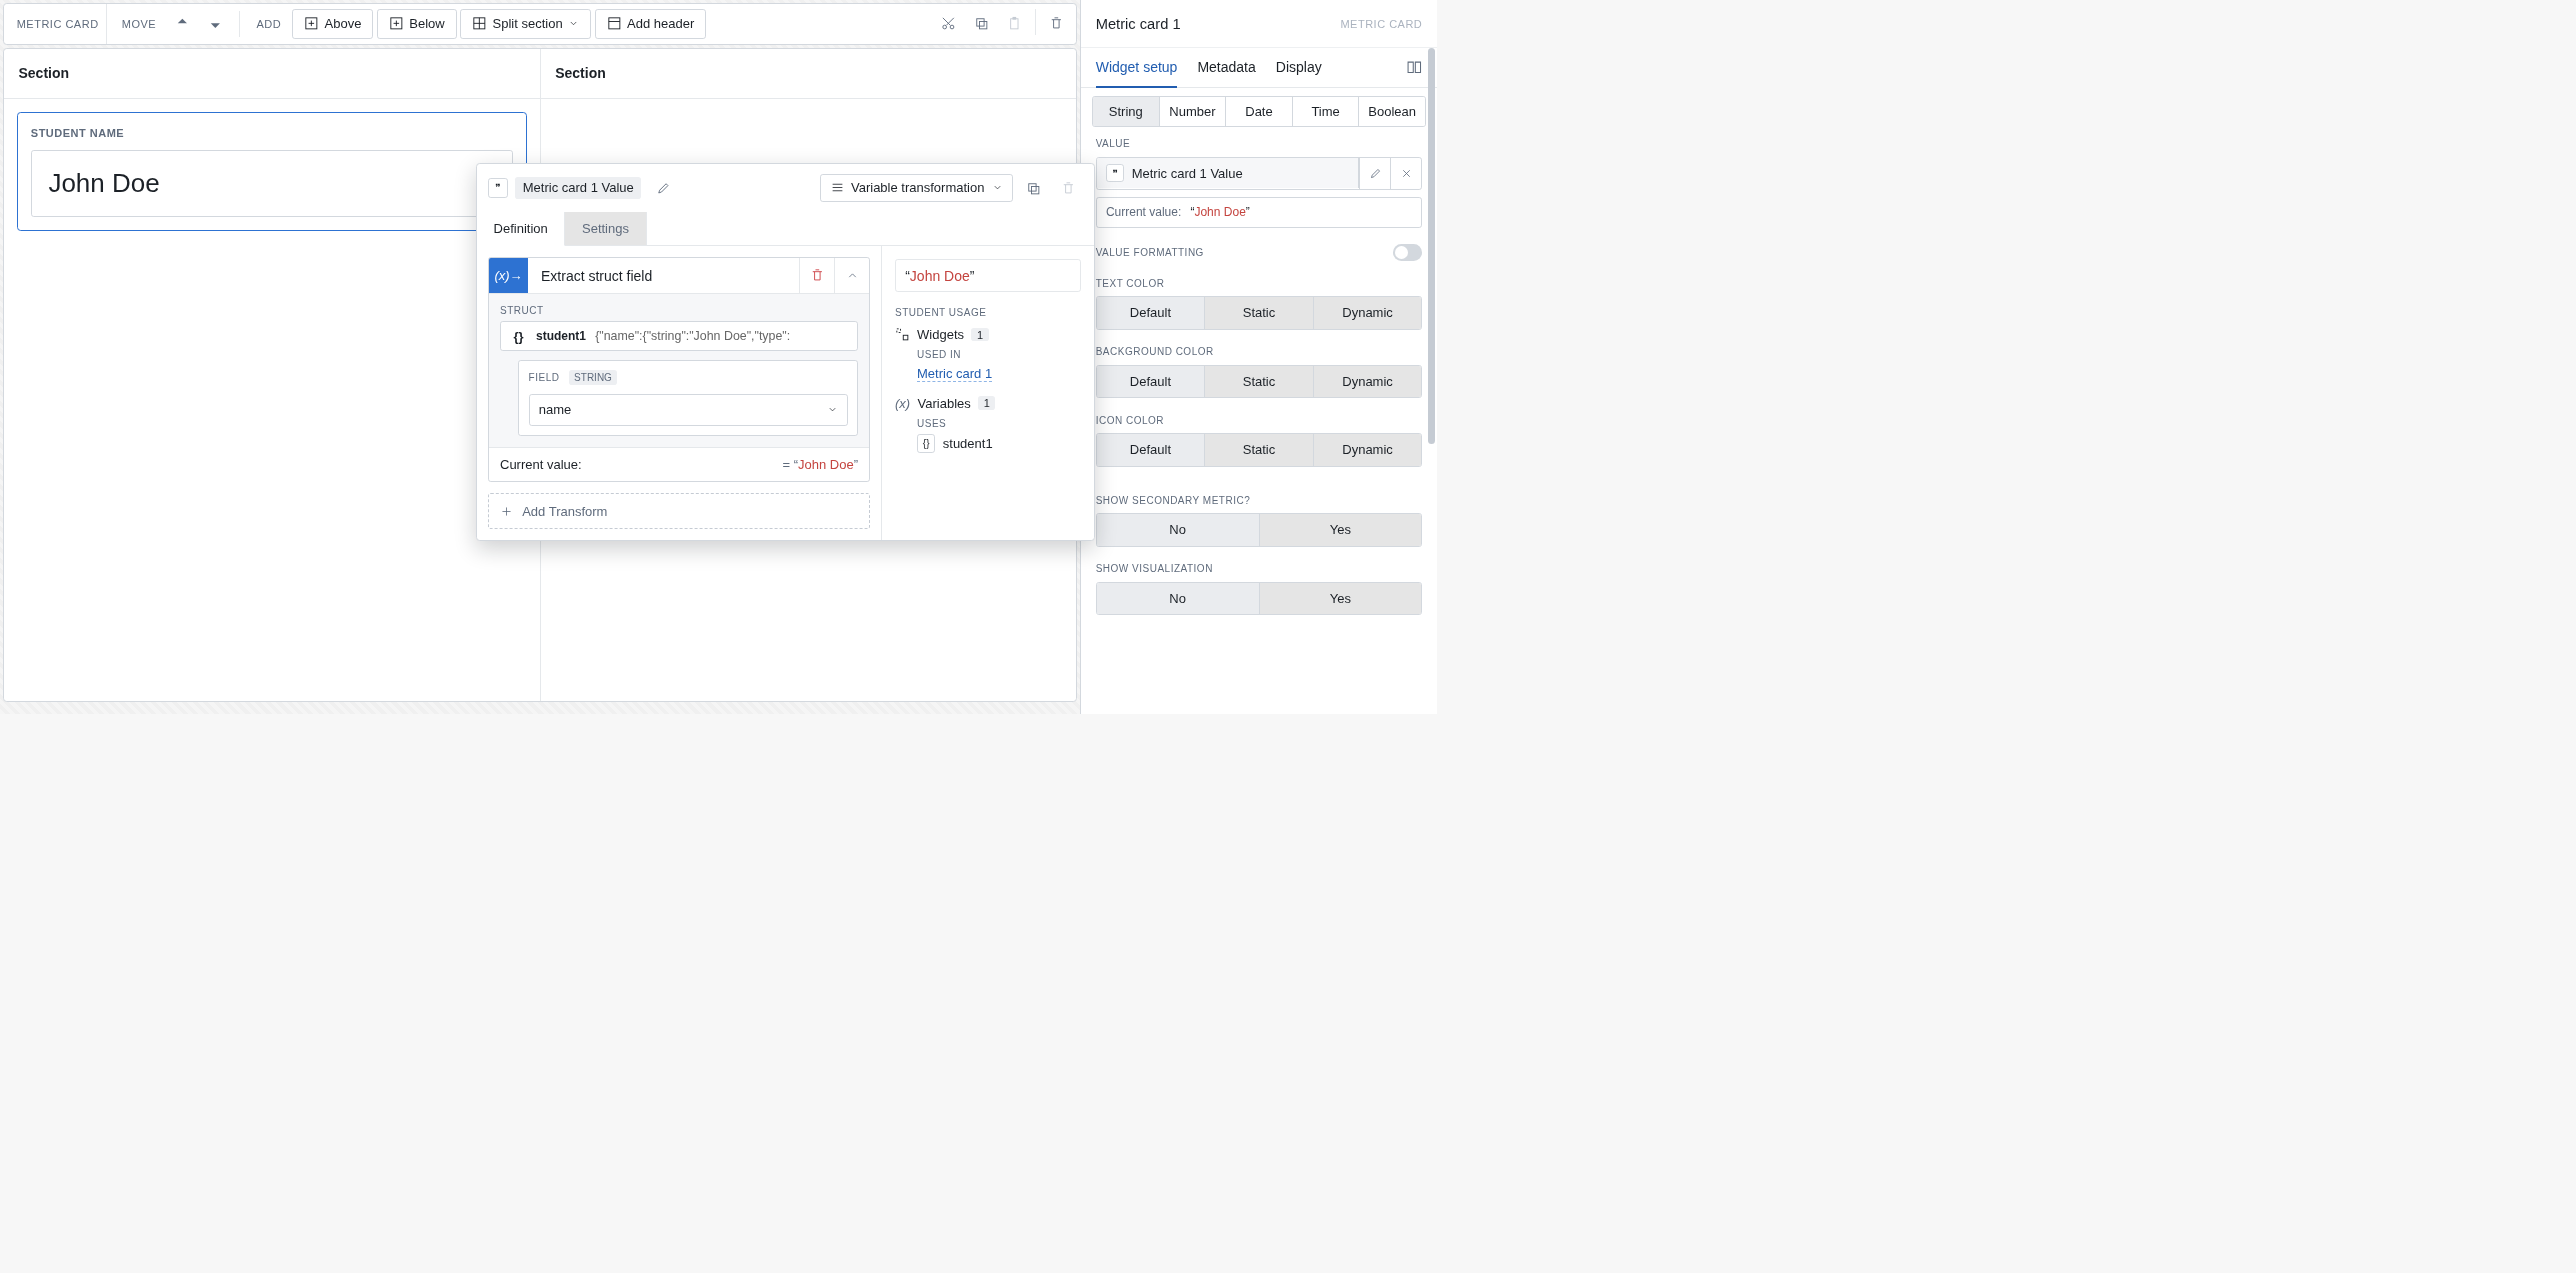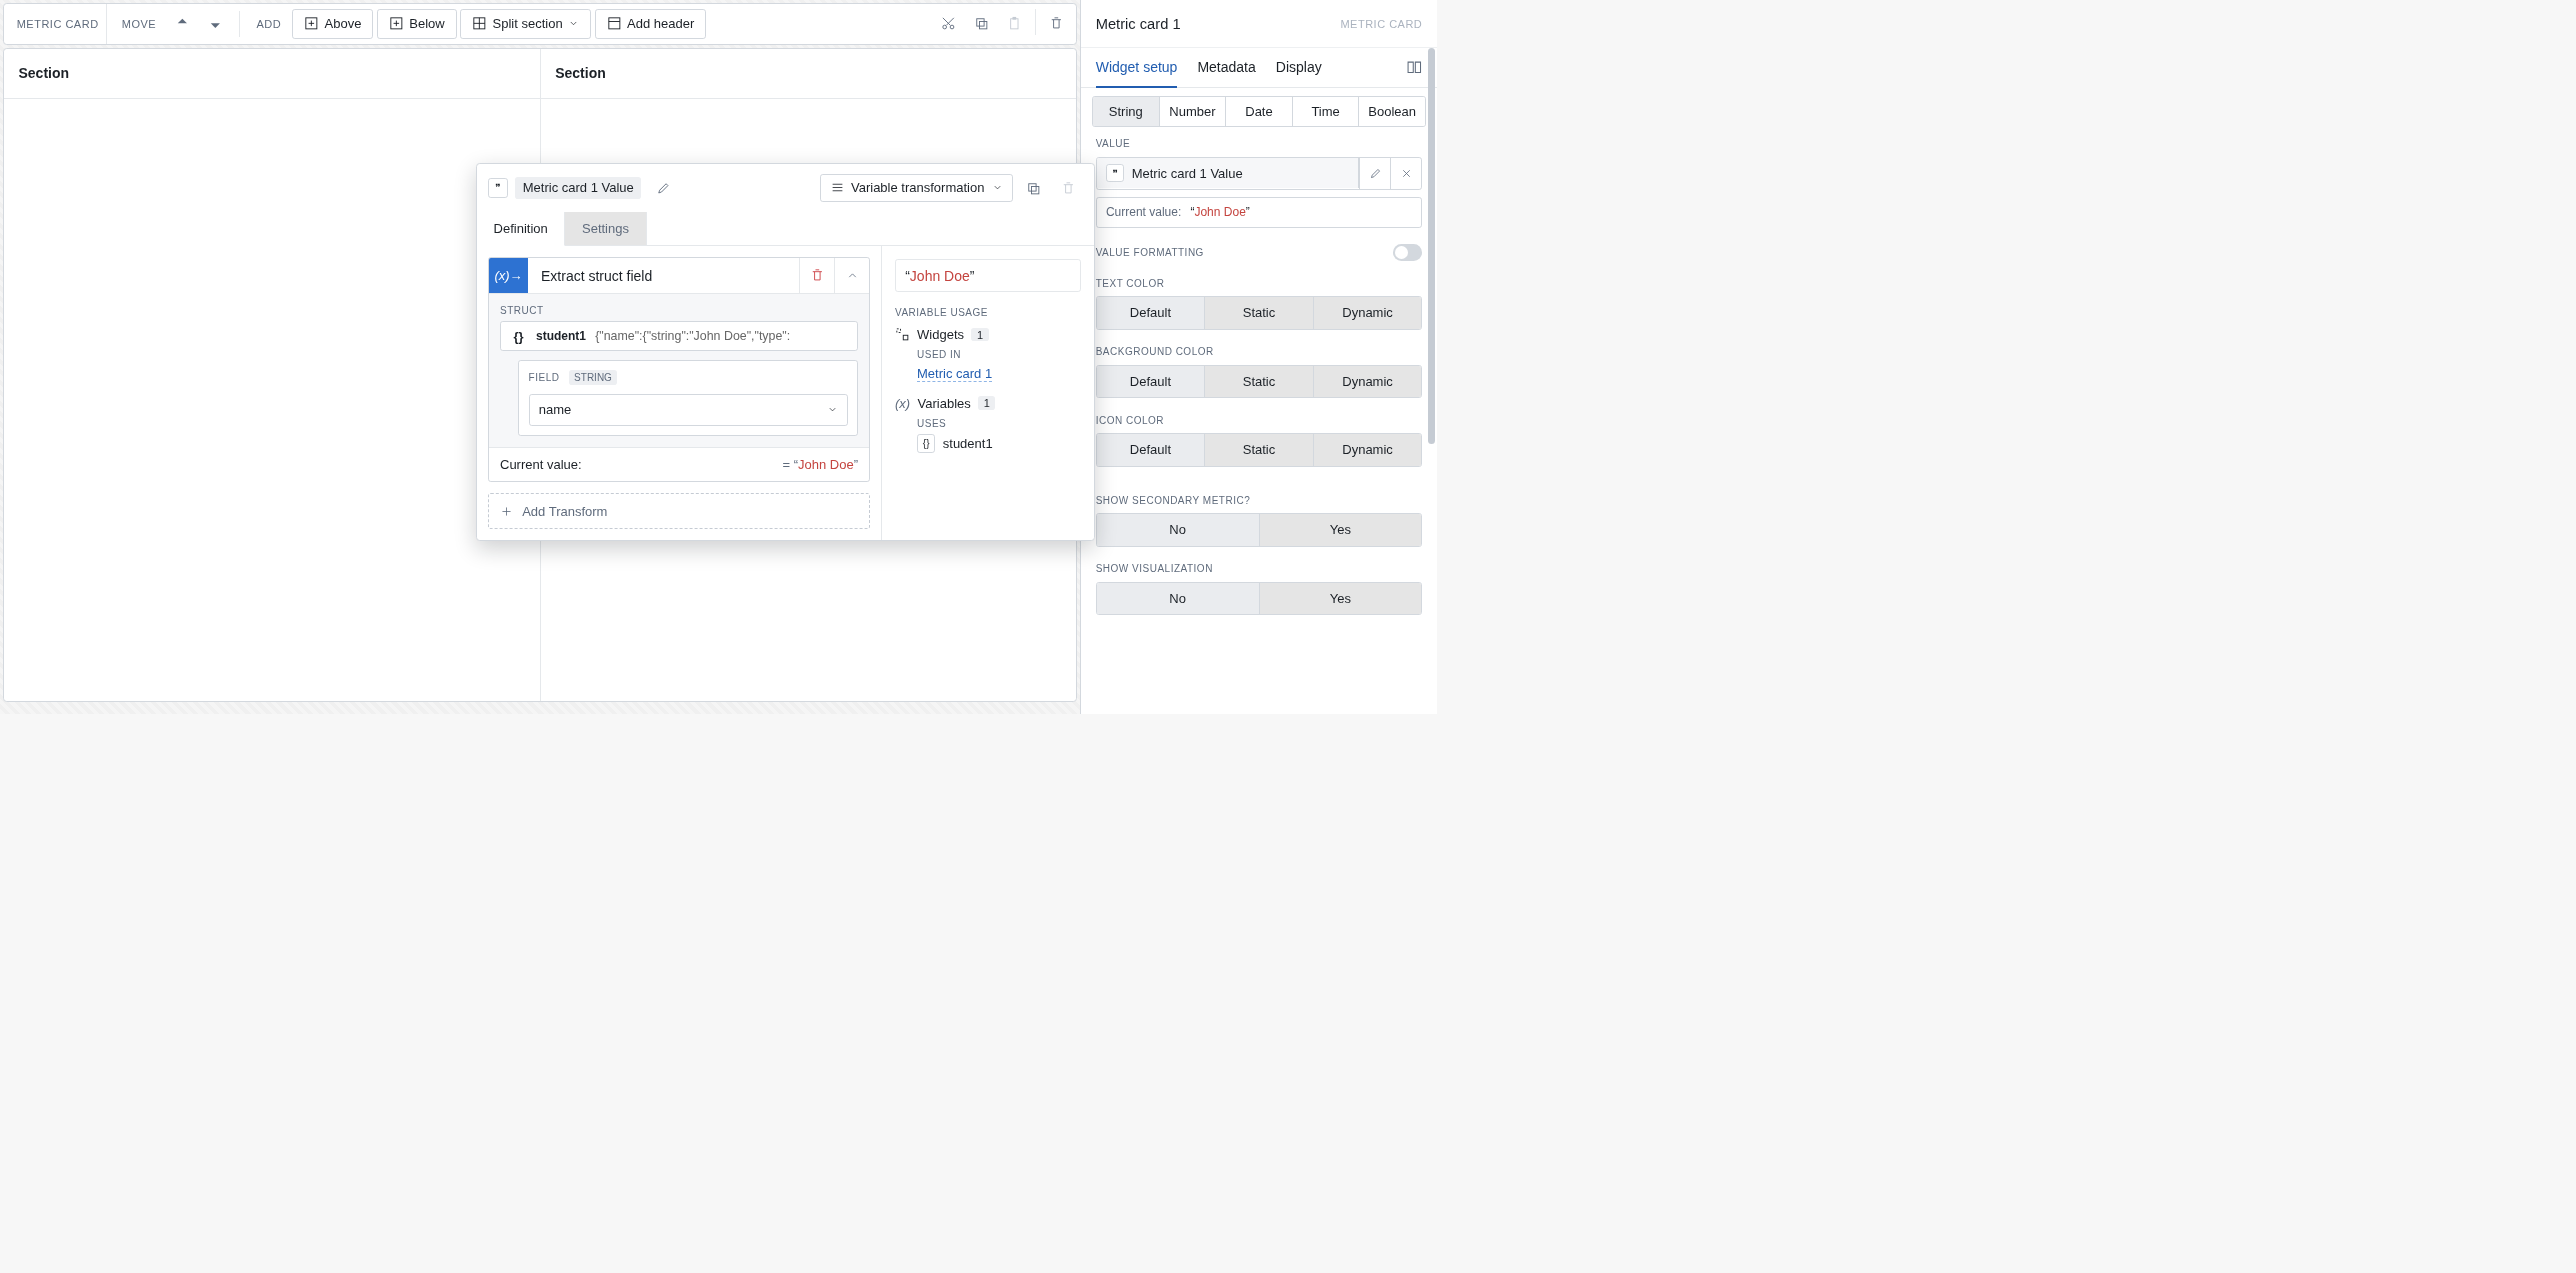--- a/index.html
+++ b/index.html
@@ -177,20 +177,25 @@
             <svg viewBox="0 0 16 16">
               <path d="M3 4h10M5 4v9h6V4M6 2h4" fill="none" stroke="currentColor"></path>
             </svg>
           </button>
       </div>
     </div>
 
     <div class="sections">
       <div class="section-col">
         <div class="section-head">Section</div>
+        <div class="card">
+          <div class="card-label">STUDENT NAME</div>
+          <div class="card-box">John Doe</div>
+          <div style="height:13px"></div>
+        </div>
       </div>
       <div class="section-col">
         <div class="section-head">Section</div>
       </div>
     </div>
 
     <div class="popover">
       <div class="pop-head">
         <div class="pop-title">
           <span class="chip-sm">❞</span>
@@ -272,21 +277,21 @@
           </div>
           <div class="add-transform">
             <svg width="13" height="13" viewBox="0 0 16 16">
                 <path d="M8 3v10M3 8h10" stroke="currentColor"></path>
               </svg>
             <span>Add Transform</span>
           </div>
         </div>
         <div class="pop-right">
           <div class="pv"><span style="color:#1c2127">“</span><span>John Doe</span><span style="color:#1c2127">”</span></div>
-          <div class="sh">VARIABLE USAGE</div>
+          <div class="sh">STUDENT USAGE</div>
           <div class="row">
             <svg width="14.7" height="14.7" viewBox="0 0 16 16">
                 <rect x="2" y="2" width="4" height="4" fill="none" stroke="currentColor" stroke-dasharray="2"></rect>
                 <rect x="9" y="9" width="5" height="5" fill="none" stroke="currentColor"></rect>
               </svg>
             <span>Widgets</span>
             <span class="badge">1</span>
           </div>
           <div class="tiny" style="margin-left:22px;margin-bottom:5.5px">USED IN</div>
           <div style="margin-left:22px;margin-bottom:14.7px"><a class="link">Metric card 1</a></div>

